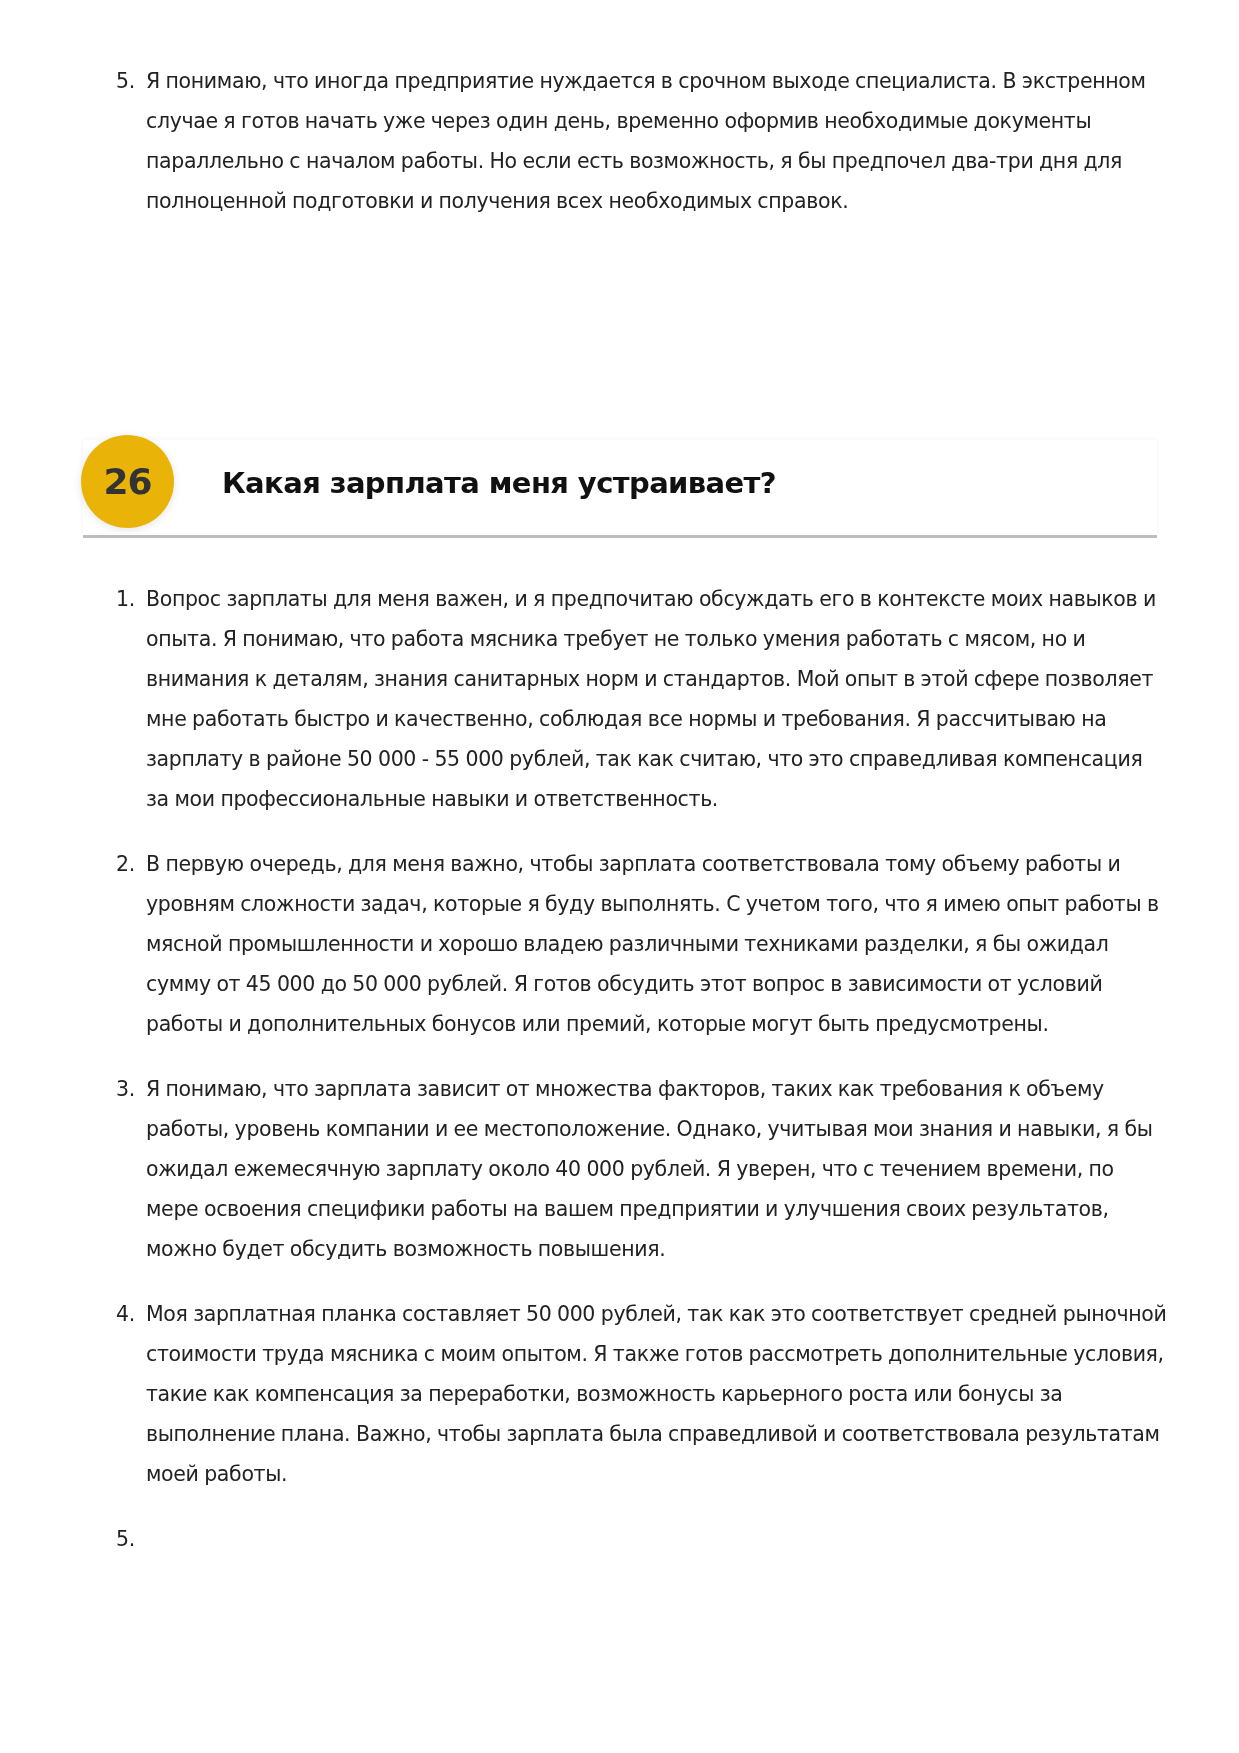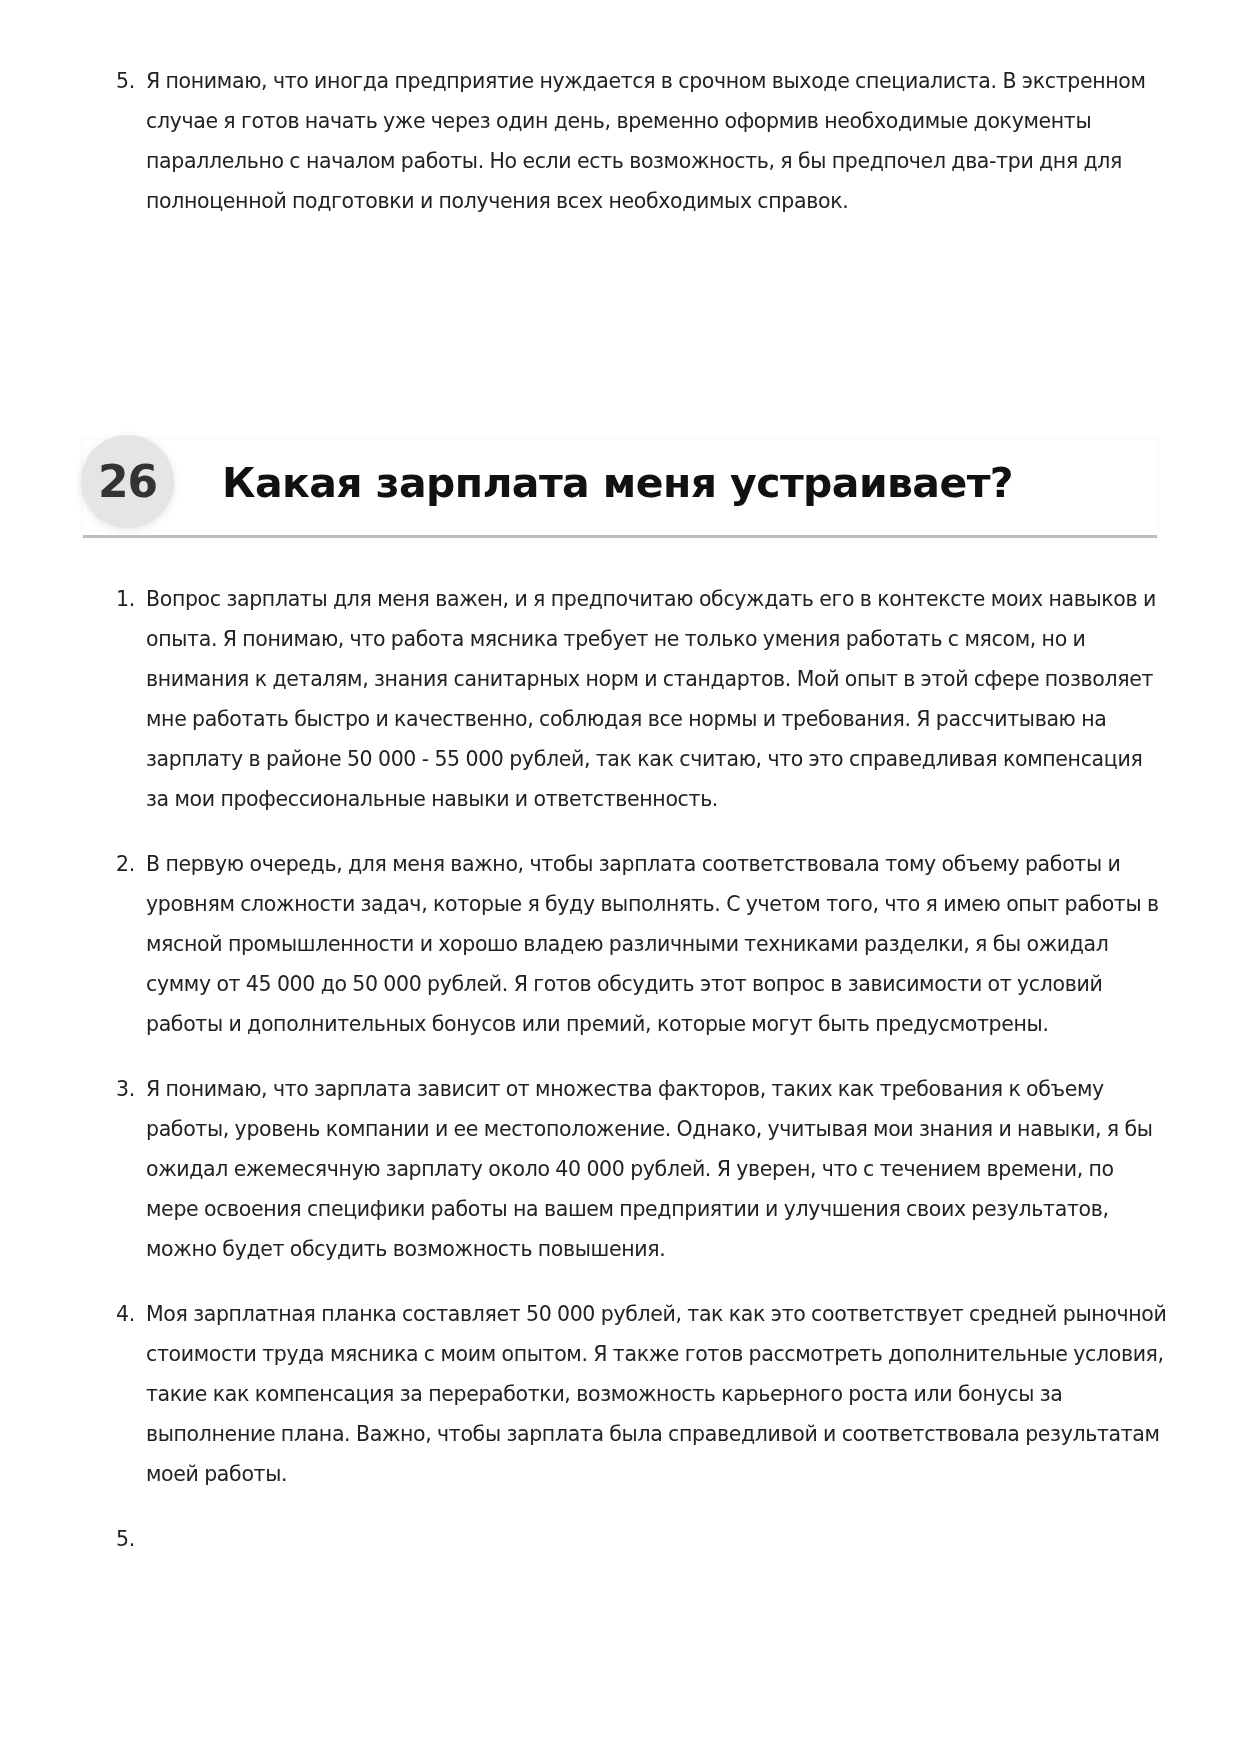--- a/index.html
+++ b/index.html
@@ -56,36 +56,36 @@
       height: 3px;
       background: #bdbdbd;
     }
     .section-num-circle {
       position: absolute;
       left: 81px;
       top: 435px;
       width: 93px;
       height: 93px;
       border-radius: 50%;
-      background: #e5e5e5;
+      background: #eab308;
       box-shadow: 0 2px 8px rgba(0,0,0,0.10);
       display: flex;
       align-items: center;
       justify-content: center;
       font-weight: bold;
-      font-size: 44px;
+      font-size: 36px;
       color: #333333;
       letter-spacing: -1px;
     }
     .section-title {
       position: absolute;
       left: 222px;
       top: 458px;
       font-weight: bold;
-      font-size: 41px;
+      font-size: 29px;
       line-height: 50px;
       color: #111111;
       letter-spacing: -0.6px;
       white-space: nowrap;
     }
     .answers { top: 579px; }
     .answers .item { margin-bottom: 25px; }
   </style>
 </head>
 <body>

